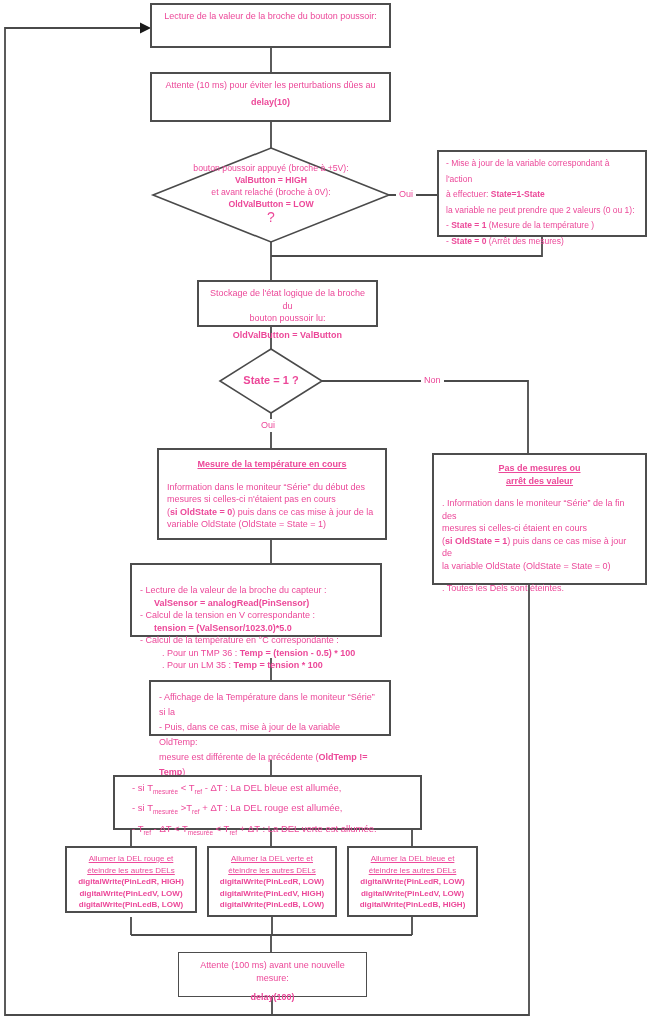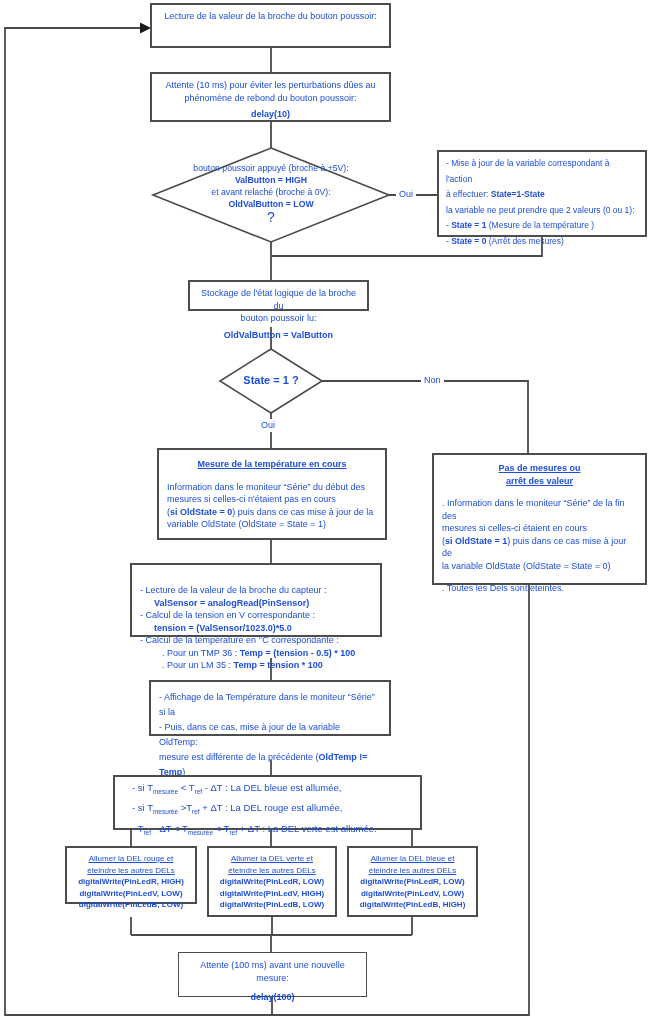--- a/index.html
+++ b/index.html
@@ -1,17 +1,17 @@
 <!DOCTYPE html>
 <html><head>
 <meta charset="utf-8">
 <style>
   html,body{margin:0;padding:0;background:#fff;}
   .canvas{position:relative;width:654px;height:1024px;background:#fff;
-          font-family:"Liberation Sans",sans-serif;color:#1d4ed8;overflow:hidden;}
+          font-family:"Liberation Sans",sans-serif;color:#ec4899;overflow:hidden;}
   .wires{position:absolute;left:0;top:0;}
   .wires path{stroke:#4a4a4a;stroke-width:1.8;fill:none;}
   .wires polygon.shape{stroke:#4a4a4a;stroke-width:1.6;fill:#fff;}
   .wires polygon.arrow{fill:#1a1a1a;stroke:none;}
   .box{position:absolute;box-sizing:border-box;border:2px solid #4d4d4d;background:#fff;
        font-size:9px;line-height:12.5px;}
   .thin{border-width:1.5px;}
   .center{text-align:center;}
   .pad{padding:5px 6px;}
   .title{font-weight:bold;text-decoration:underline;}
@@ -52,42 +52,41 @@
     <polygon class="shape" points="271,148 389,195 271,242 153,195"></polygon>
     <polygon class="shape" points="271,349 322,381 271,413 220,381"></polygon>
   </svg>
 
   <div class="box center pad" style="left:150px;top:3px;width:241px;height:45px;">
     <div>Lecture de la valeur de la broche du bouton poussoir:</div>
   </div>
 
   <div class="box center pad" style="left:150px;top:72px;width:241px;height:50px;">
     <div>Attente (10 ms) pour éviter les perturbations dûes au</div>
-    <div>phénomène de rebond du bouton poussoir:</div>
     <div class="code gap-s">delay(10)</div>
   </div>
 
   <div class="dtext" style="left:160px;top:162px;width:222px;">
     <div>bouton poussoir appuyé (broche à +5V):</div>
     <div><b>ValButton = HIGH</b></div>
     <div>et avant relaché (broche à 0V):</div>
     <div><b>OldValButton = LOW</b></div>
     <div class="qmark">?</div>
   </div>
   <div class="lbl" style="left:396px;top:188px;">Oui</div>
 
   <div class="box spread" style="left:437px;top:150px;width:210px;height:87px;padding:4px 7px;font-size:8.5px;">
     <div>- Mise à jour de la variable correspondant à l'action</div>
     <div>à effectuer: <b>State=1-State</b></div>
     <div>la variable ne peut prendre que 2 valeurs (0 ou 1):</div>
     <div>- <b>State = 1</b> (Mesure de la température )</div>
     <div>- <b>State = 0</b> (Arrêt des mesures)</div>
   </div>
 
-  <div class="box center pad" style="left:188px;top:280px;width:181px;height:31px;">
+  <div class="box center pad" style="left:197px;top:280px;width:181px;height:47px;">
     <div>Stockage de l'état logique de la broche du</div>
     <div>bouton poussoir lu:</div>
     <div class="code gap-s">OldValButton = ValButton</div>
   </div>
 
   <div class="dtext" style="left:221px;top:374px;width:100px;font-size:11px;font-weight:bold;">State = 1 ?</div>
   <div class="lbl" style="left:421px;top:374px;">Non</div>
   <div class="lbl" style="left:258px;top:419px;">Oui</div>
 
   <div class="box" style="left:157px;top:448px;width:230px;height:92px;padding:8px 8px;">
@@ -124,21 +123,21 @@
     <div>mesure est différente de la précédente  (<b>OldTemp != Temp</b>)</div>
     <div class="ind1">(<b>OldTemp = Temp</b>)</div>
   </div>
 
   <div class="box" style="left:113px;top:775px;width:309px;height:55px;padding:3px 0 0 17px;font-size:9.5px;">
     <div class="rules-line">- si T<sub>mesurée</sub> &lt; T<sub>ref</sub> - ΔT : La DEL bleue est allumée,</div>
     <div class="rules-line">- si T<sub>mesurée</sub> &gt;T<sub>ref</sub> + ΔT : La DEL rouge est allumée,</div>
     <div class="rules-line">- T<sub>ref</sub> - ΔT &lt; T<sub>mesurée</sub> &lt; T<sub>ref</sub> + ΔT : La DEL verte est allumée.</div>
   </div>
 
-  <div class="box led" style="left:65px;top:846px;width:132px;height:58px;">
+  <div class="box led" style="left:65px;top:846px;width:132px;height:67px;">
     <div class="title">Allumer la DEL rouge et</div>
     <div class="title">éteindre les autres DELs</div>
     <div class="code">digitalWrite(PinLedR, HIGH)</div>
     <div class="code">digitalWrite(PinLedV, LOW)</div>
     <div class="code">digitalWrite(PinLedB, LOW)</div>
   </div>
 
   <div class="box led" style="left:207px;top:846px;width:130px;height:71px;">
     <div class="title">Allumer la DEL verte et</div>
     <div class="title">éteindre les autres DELs</div>

